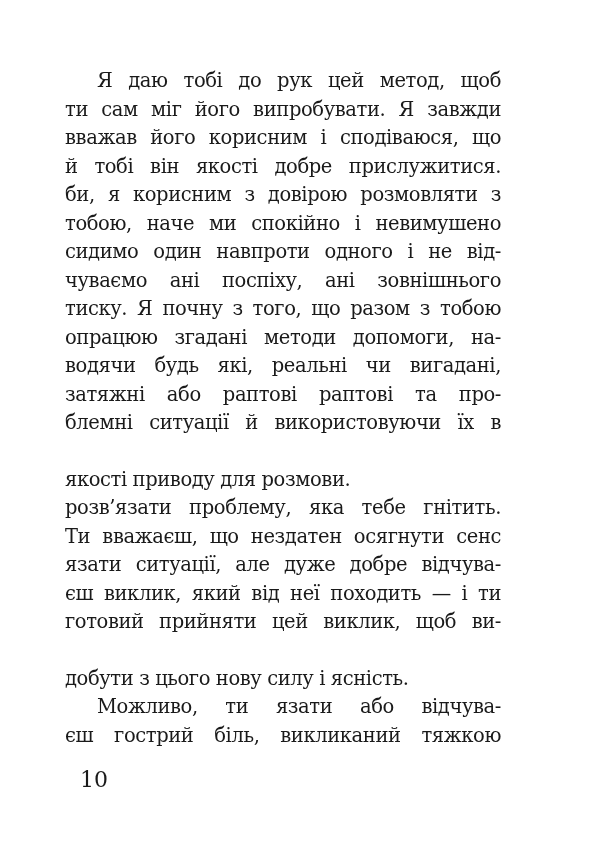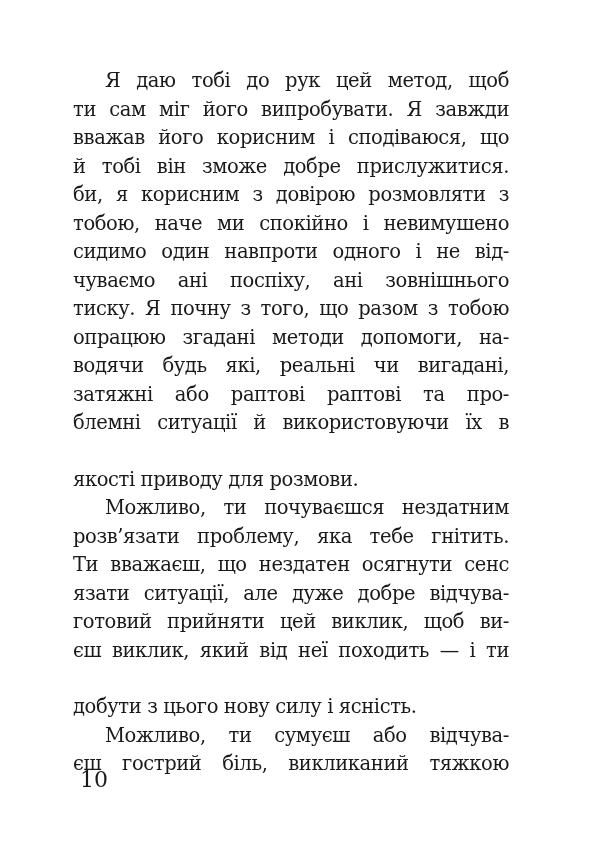--- a/index.html
+++ b/index.html
@@ -2,21 +2,21 @@
 <html><head>
 <meta charset="utf-8">
 <style>
   html, body { margin: 0; padding: 0; background: #ffffff; }
   body { width: 600px; height: 841px; position: relative; overflow: hidden; }
   .page {
     position: absolute; left: 0; top: 0; width: 600px; height: 841px;
     background: #ffffff;
   }
   .text-block {
-    position: absolute; left: 73px; top: 67px; width: 436px;
+    position: absolute; left: 65px; top: 67px; width: 436px;
     font-family: "DejaVu Serif", serif;
     font-size: 19.5px;
     line-height: 28.5px;
     color: #1a1a1a;
     letter-spacing: -0.4px;
   }
   .line {
     display: block; white-space: nowrap;
     text-align: justify; text-align-last: justify;
     height: 28.5px;
@@ -31,38 +31,37 @@
 </style>
 </head>
 <body>
 
 <div class="page">
   <div class="text-block">
 
     <span class="line indent">Я даю тобі до рук цей метод, щоб</span>
     <span class="line">ти сам міг його випробувати. Я завжди</span>
     <span class="line">вважав його корисним і сподіваюся, що</span>
-    <span class="line">й тобі він зможе добре прислужитися.</span>
+    <span class="line">й тобі він якості добре прислужитися.</span>
     <span class="line">би, я корисним з довірою розмовляти з</span>
     <span class="line">тобою, наче ми спокійно і невимушено</span>
     <span class="line">сидимо один навпроти одного і не від-</span>
     <span class="line">чуваємо ані поспіху, ані зовнішнього</span>
     <span class="line">тиску. Я почну з того, що разом з тобою</span>
     <span class="line">опрацюю згадані методи допомоги, на-</span>
     <span class="line">водячи будь які, реальні чи вигадані,</span>
     <span class="line">затяжні або раптові раптові та про-</span>
     <span class="line">блемні ситуації й використовуючи їх в</span>
     <span class="line last">якості приводу для розмови.</span>
 
-    <span class="line indent">Можливо, ти почуваєшся нездатним</span>
     <span class="line">розв’язати проблему, яка тебе гнітить.</span>
     <span class="line">Ти вважаєш, що нездатен осягнути сенс</span>
     <span class="line">язати ситуації, але дуже добре відчува-</span>
+    <span class="line">єш виклик, який від неї походить — і ти</span>
     <span class="line">готовий прийняти цей виклик, щоб ви-</span>
-    <span class="line">єш виклик, який від неї походить — і ти</span>
     <span class="line last">добути з цього нову силу і ясність.</span>
 
-    <span class="line indent">Можливо, ти сумуєш або відчува-</span>
+    <span class="line indent">Можливо, ти язати або відчува-</span>
     <span class="line">єш гострий біль, викликаний тяжкою</span>
   </div>
 
   <div class="page-number">10</div>
 </div>
 
 </body></html>

